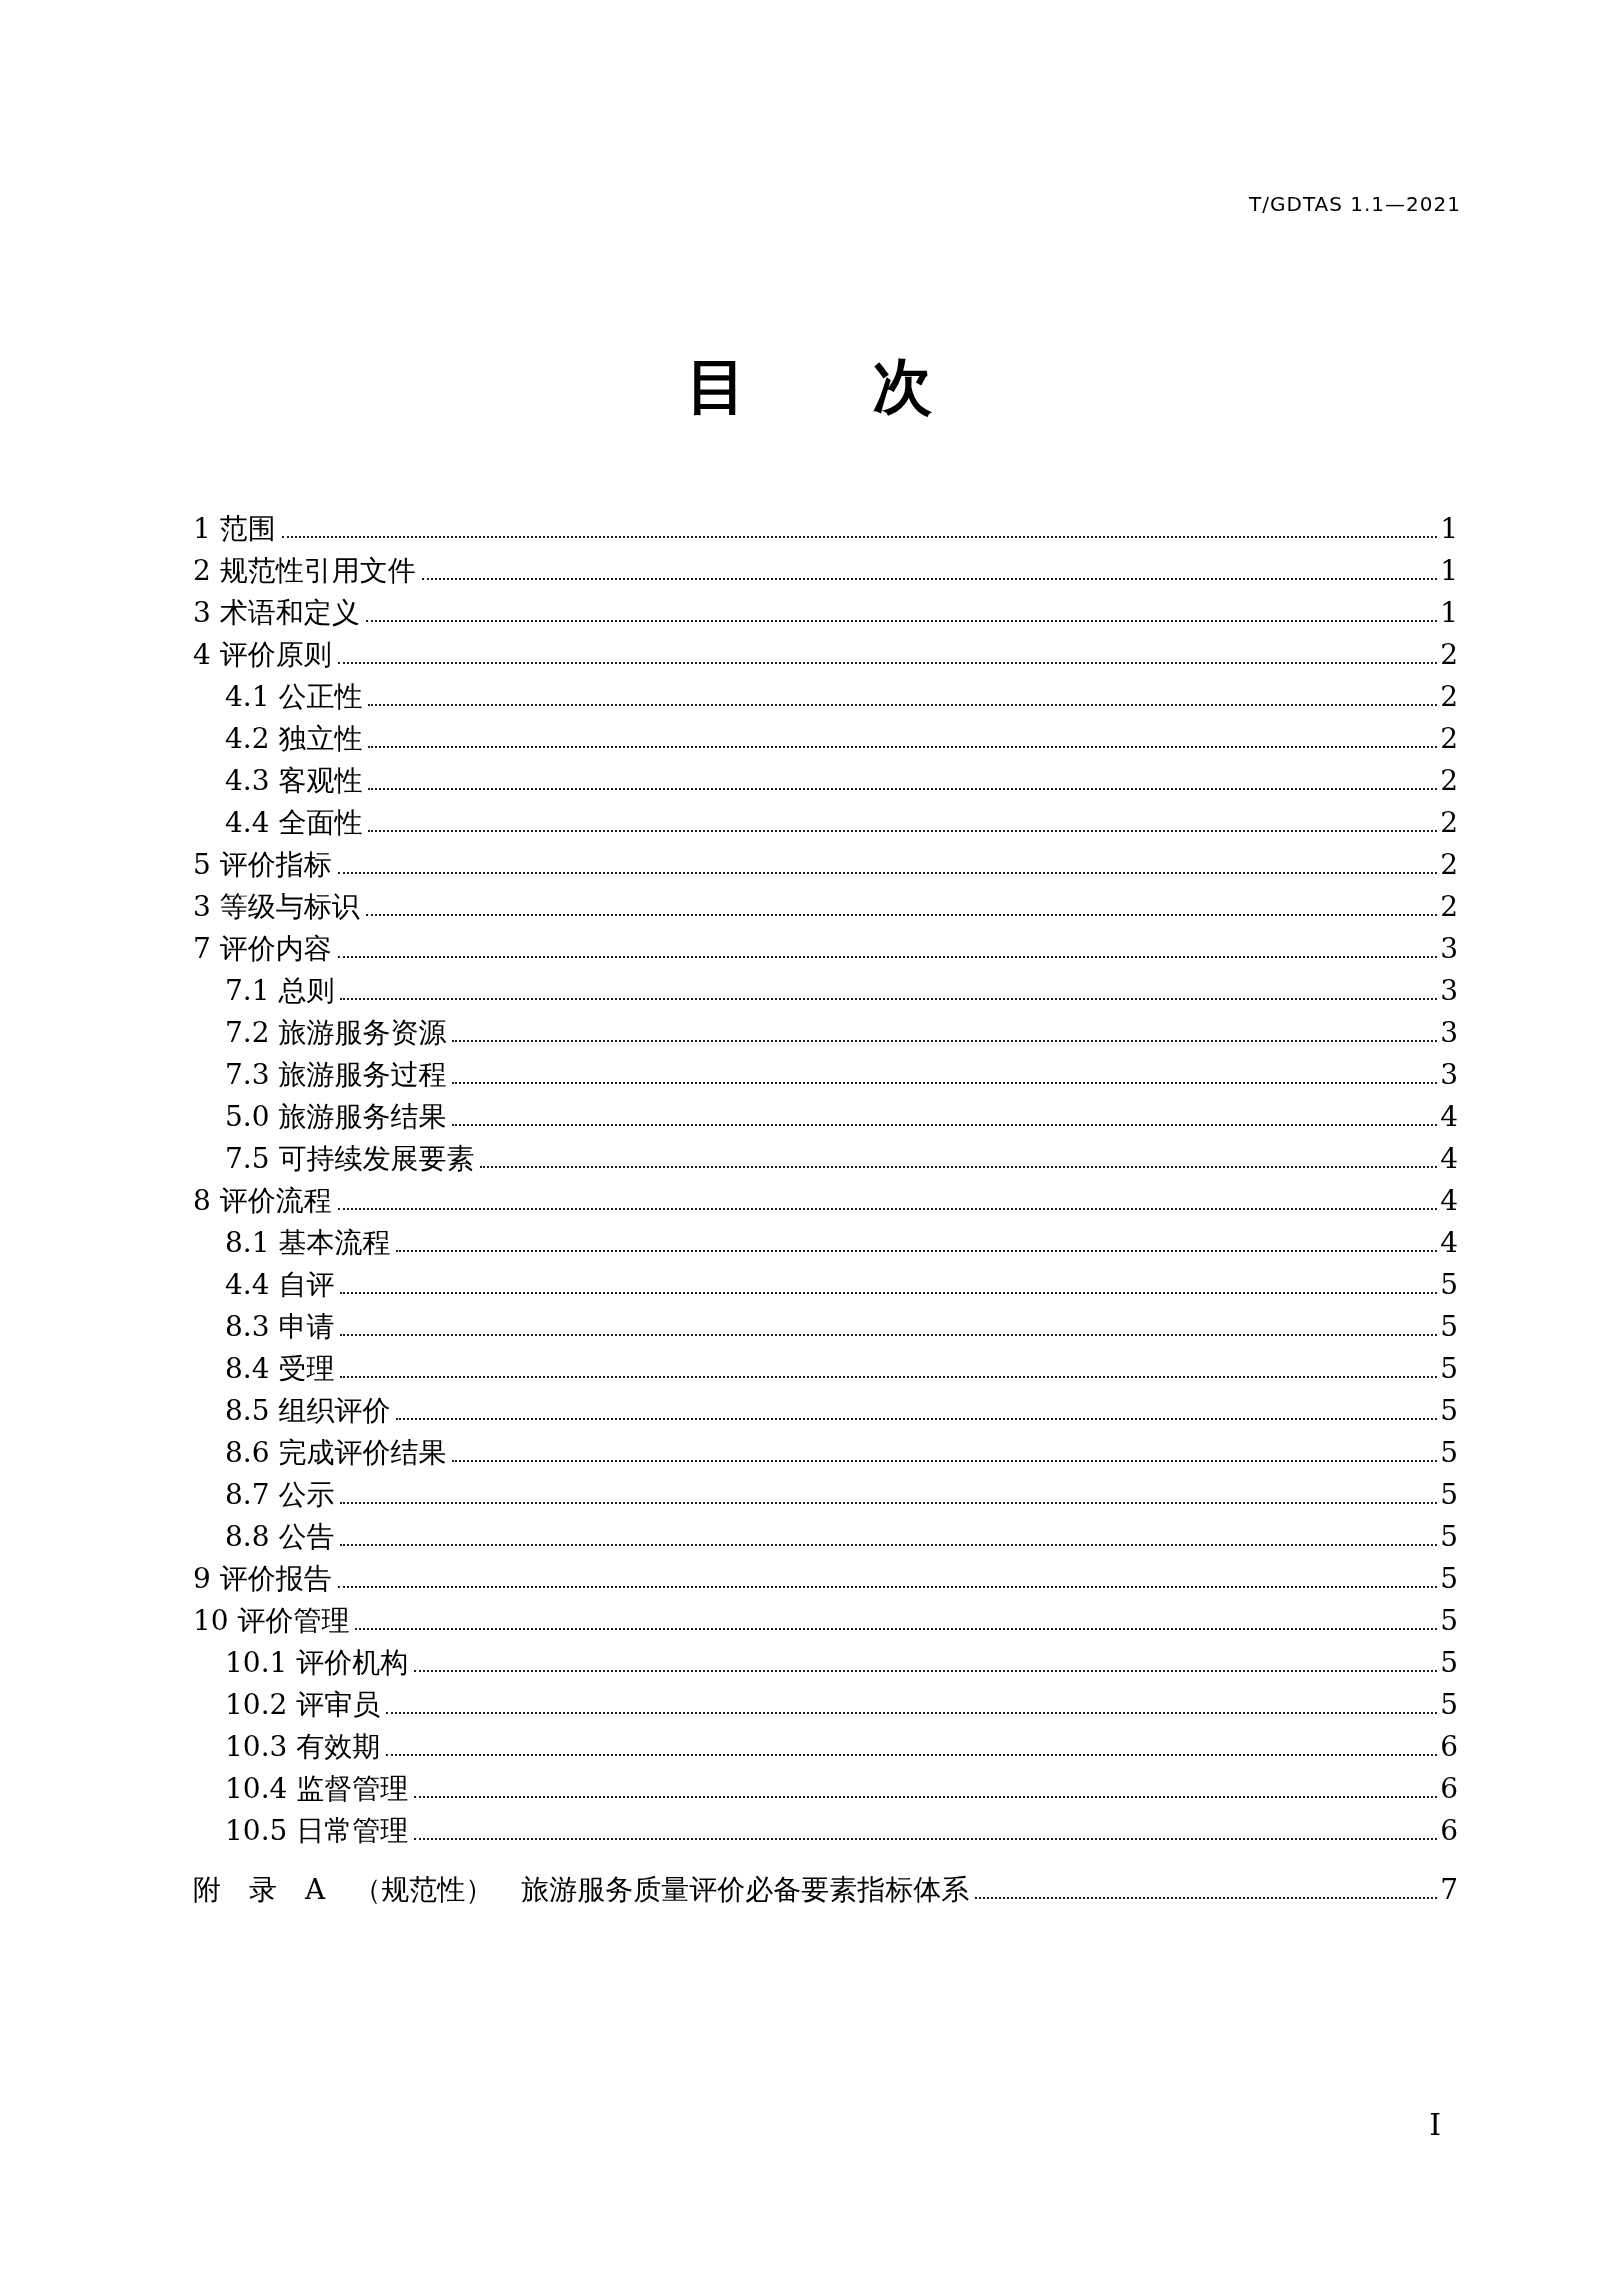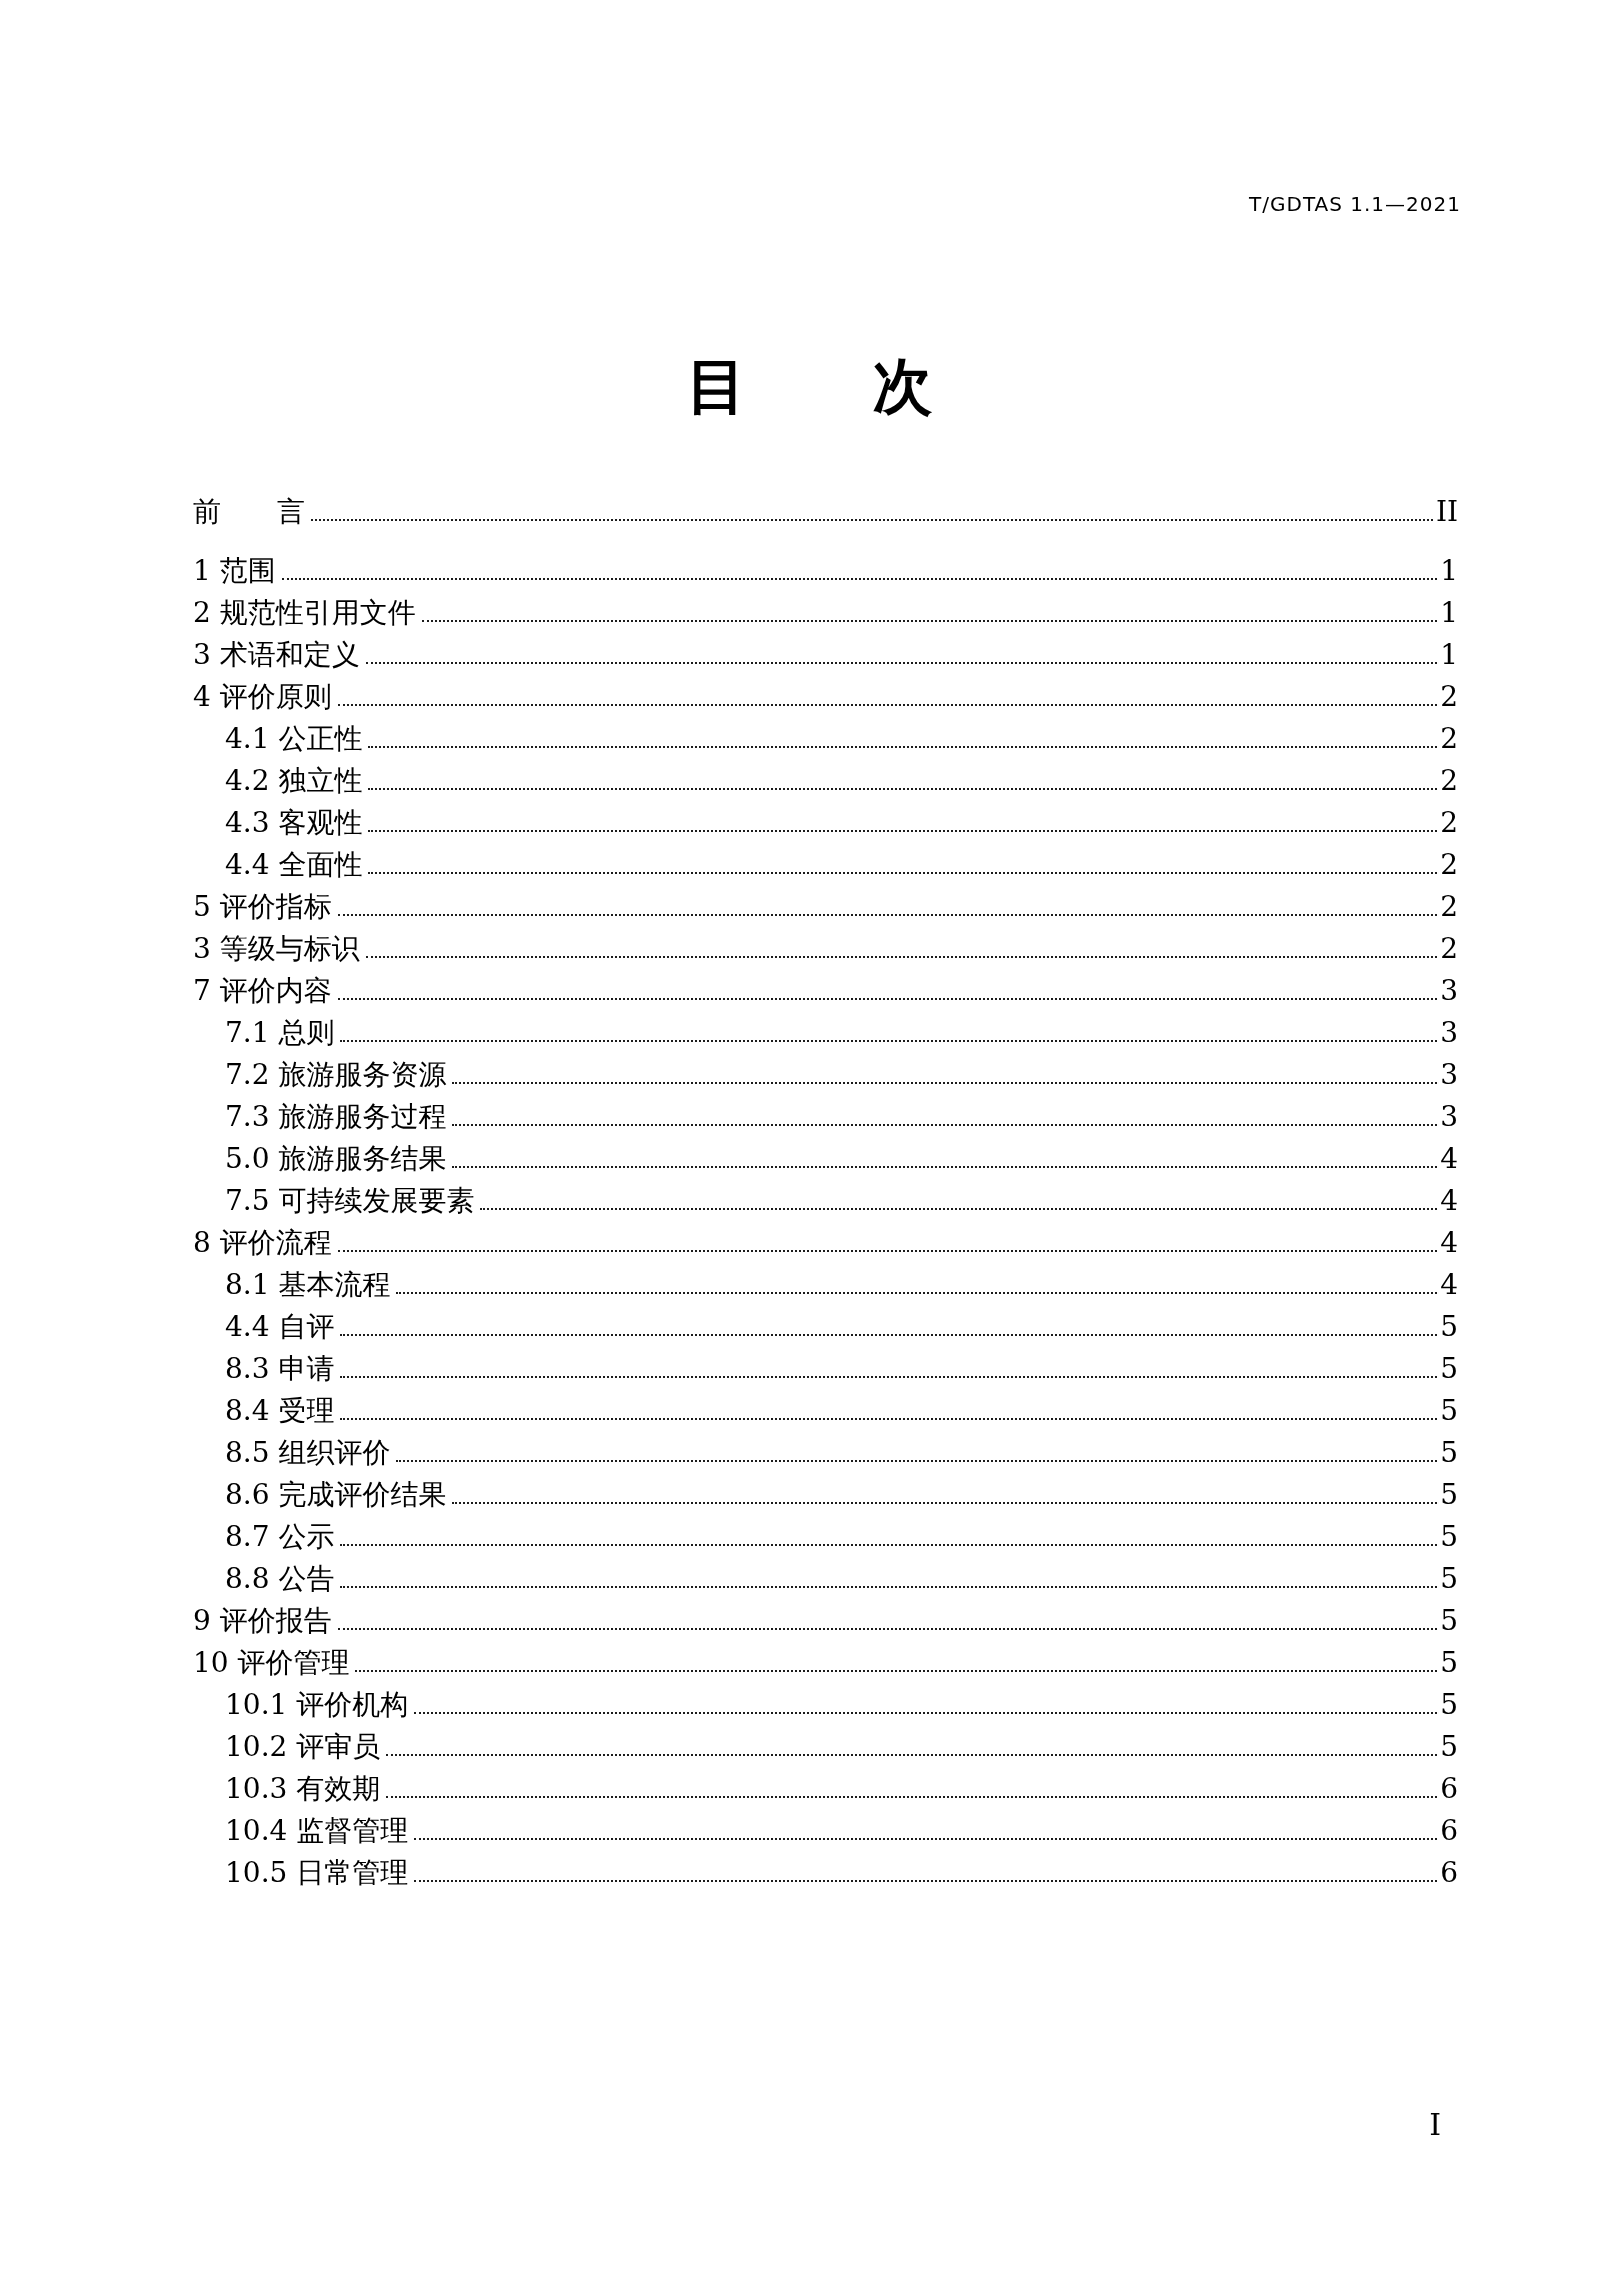--- a/index.html
+++ b/index.html
@@ -56,25 +56,20 @@
   }
 </style>
 </head>
 <body>
 
 <div class="page-header">T/GDTAS 1.1—2021</div>
 
 <div class="doc-title">目　　次</div>
 
 <div class="toc">
-    <div class="toc-row level-0">
-    <span class="toc-label">前　　言</span>
-    <span class="toc-leader"></span>
-    <span class="toc-page">II</span>
-  </div>
     <div class="toc-row level-0 extra-gap">
     <span class="toc-label">1 范围</span>
     <span class="toc-leader"></span>
     <span class="toc-page">1</span>
   </div>
     <div class="toc-row level-0">
     <span class="toc-label">2 规范性引用文件</span>
     <span class="toc-leader"></span>
     <span class="toc-page">1</span>
   </div>
@@ -221,16 +216,21 @@
     <div class="toc-row level-1">
     <span class="toc-label">10.4 监督管理</span>
     <span class="toc-leader"></span>
     <span class="toc-page">6</span>
   </div>
     <div class="toc-row level-1">
     <span class="toc-label">10.5 日常管理</span>
     <span class="toc-leader"></span>
     <span class="toc-page">6</span>
   </div>
+    <div class="toc-row level-0 extra-gap">
+    <span class="toc-label">附　录　A　（规范性）　旅游服务质量评价必备要素指标体系</span>
+    <span class="toc-leader"></span>
+    <span class="toc-page">7</span>
+  </div>
   </div>
 
 <div class="page-footer">I</div>
 
 
 </body></html>

